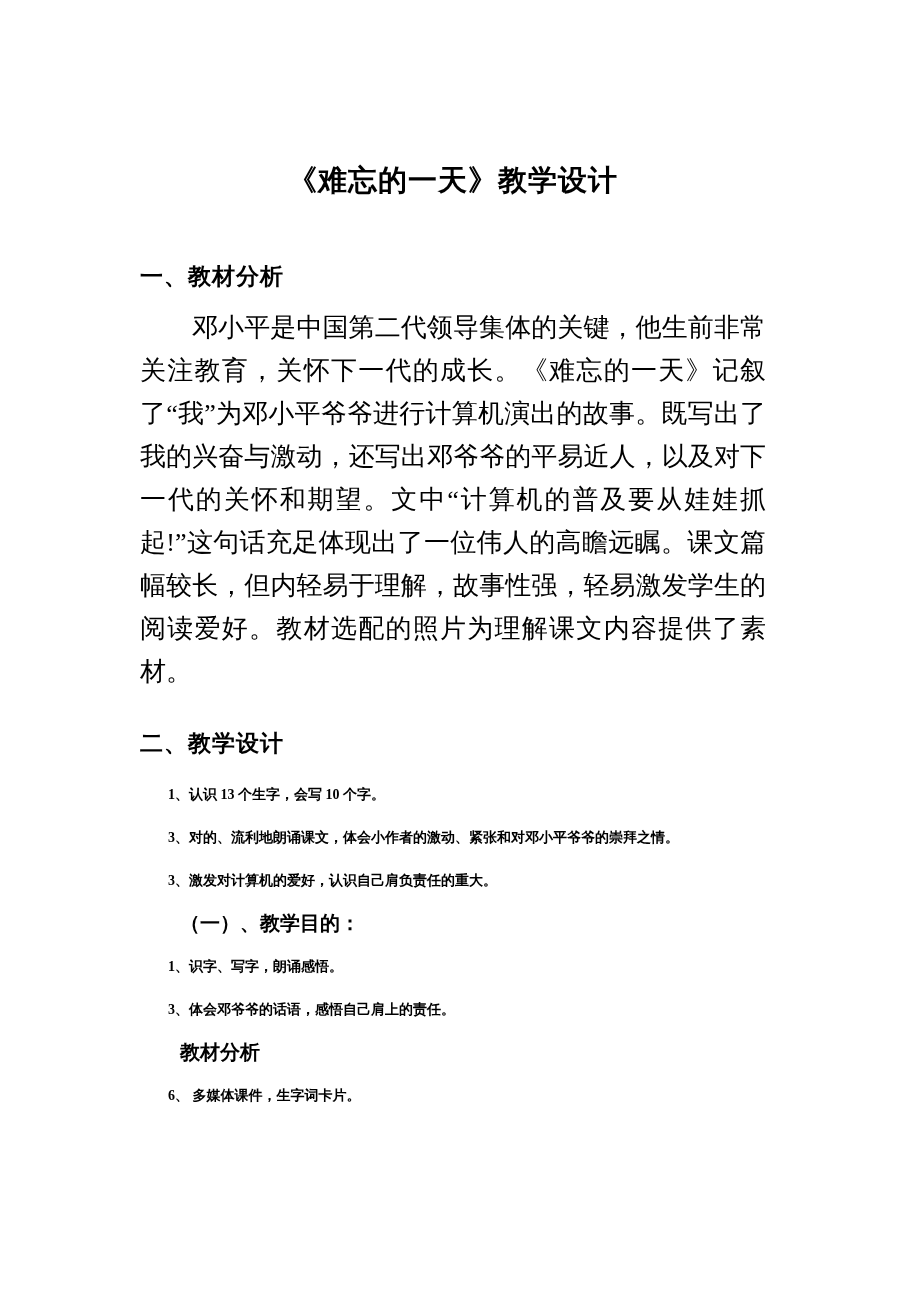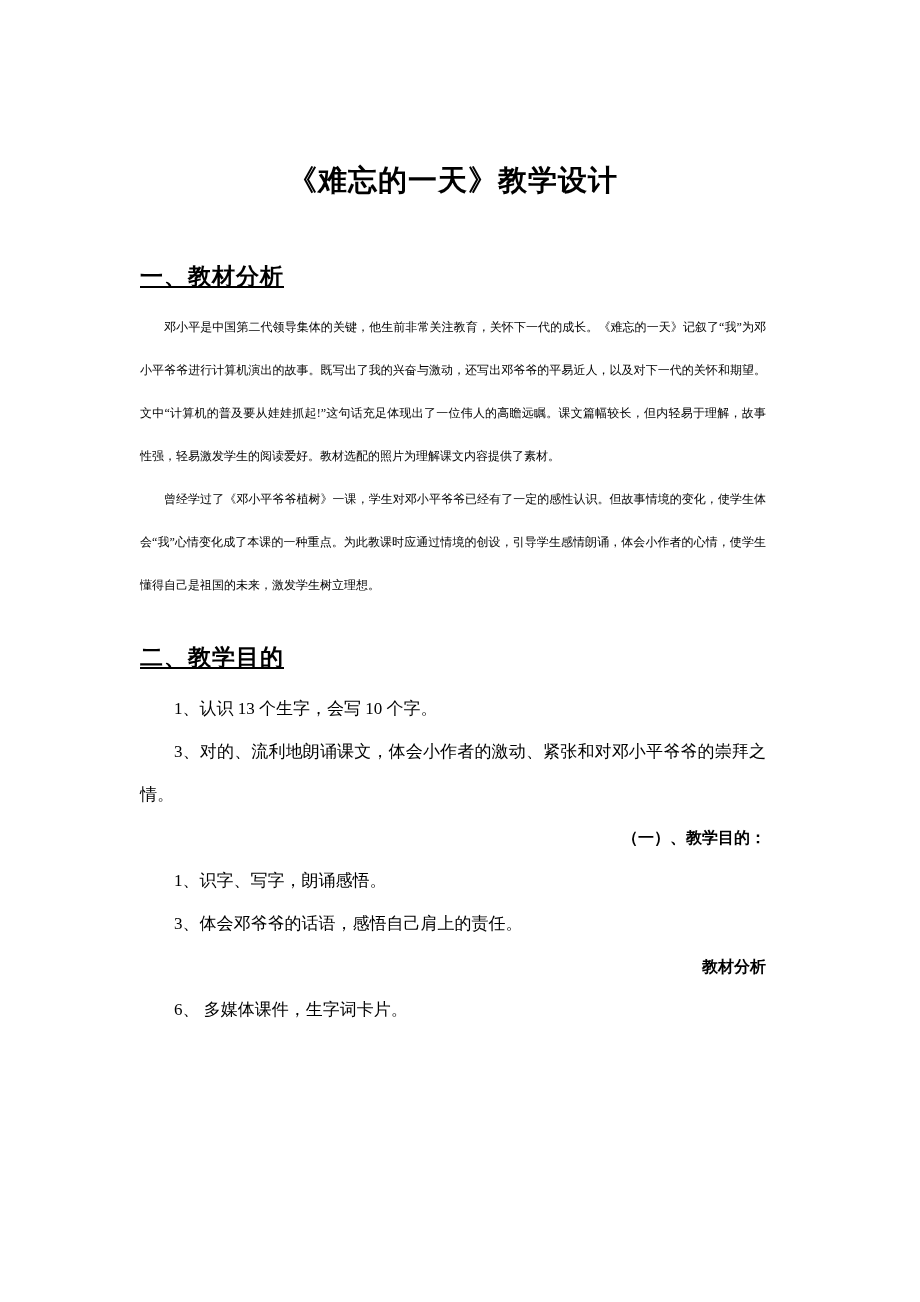--- a/index.html
+++ b/index.html
@@ -27,68 +27,67 @@
     line-height: 1.3;
     letter-spacing: 1px;
   }
   .section-heading {
     margin: 60px 0 14px 0;
     font-family: "DejaVu Sans", "Liberation Sans", sans-serif;
     font-weight: bold;
     font-size: 23px;
     line-height: 1.4;
     letter-spacing: 1px;
-    text-decoration: underline;
   }
   .section-heading.second {
     margin-top: 34px;
   }
   .para {
     margin: 0;
-    font-size: 12px;
+    font-size: 26px;
     line-height: 43px;
     text-align: justify;
     text-indent: 2em;
   }
   .item {
     margin: 0;
-    font-size: 17px;
+    font-size: 14px;
     line-height: 43px;
     text-align: justify;
     text-indent: 2em;
+    font-weight: bold;
   }
   .sub-bold {
     margin: 0;
     font-family: "DejaVu Sans", "Liberation Sans", sans-serif;
     font-weight: bold;
-    font-size: 16px;
+    font-size: 20px;
     line-height: 43px;
     text-indent: 2em;
-    text-align: right;
   }
 </style>
 </head>
 <body>
 
 <div class="page">
 
   <h1 class="doc-title">《难忘的一天》教学设计</h1>
 
   <h2 class="section-heading">一、教材分析</h2>
 
   <p class="para">邓小平是中国第二代领导集体的关键，他生前非常关注教育，关怀下一代的成长。《难忘的一天》记叙了“我”为邓小平爷爷进行计算机演出的故事。既写出了我的兴奋与激动，还写出邓爷爷的平易近人，以及对下一代的关怀和期望。文中“计算机的普及要从娃娃抓起!”这句话充足体现出了一位伟人的高瞻远瞩。课文篇幅较长，但内轻易于理解，故事性强，轻易激发学生的阅读爱好。教材选配的照片为理解课文内容提供了素材。</p>
 
-  <p class="para">曾经学过了《邓小平爷爷植树》一课，学生对邓小平爷爷已经有了一定的感性认识。但故事情境的变化，使学生体会“我”心情变化成了本课的一种重点。为此教课时应通过情境的创设，引导学生感情朗诵，体会小作者的心情，使学生懂得自己是祖国的未来，激发学生树立理想。</p>
 
-  <h2 class="section-heading second">二、教学目的</h2>
+  <h2 class="section-heading second">二、教学设计</h2>
 
   <p class="item">1、认识 13 个生字，会写 10 个字。</p>
 
   <p class="item">3、对的、流利地朗诵课文，体会小作者的激动、紧张和对邓小平爷爷的崇拜之情。</p>
 
+  <p class="item">3、激发对计算机的爱好，认识自己肩负责任的重大。</p>
 
   <p class="sub-bold">（一）、教学目的：</p>
 
   <p class="item">1、识字、写字，朗诵感悟。</p>
 
   <p class="item">3、体会邓爷爷的话语，感悟自己肩上的责任。</p>
 
   <p class="sub-bold">教材分析</p>
 
   <p class="item">6、 多媒体课件，生字词卡片。</p>

